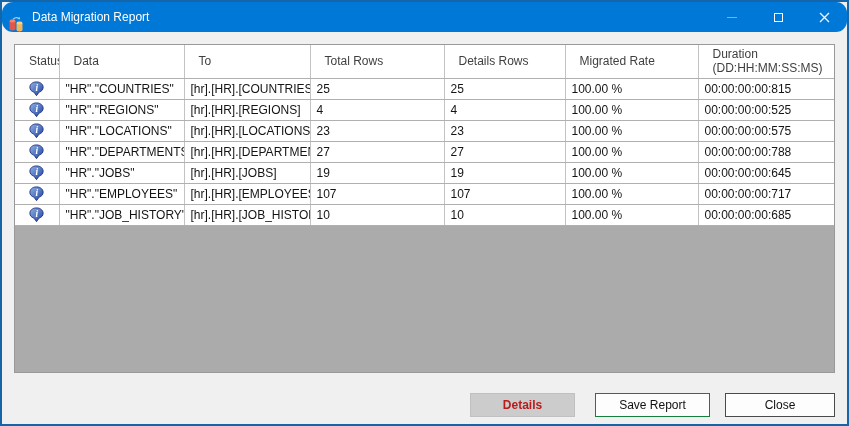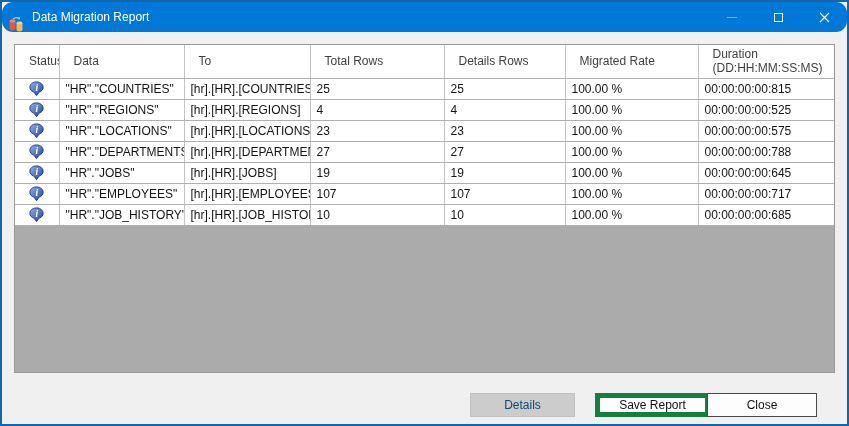--- a/index.html
+++ b/index.html
@@ -53,23 +53,23 @@
     white-space: nowrap; overflow: hidden; vertical-align: middle;
   }
   td.c-status { text-align: center; padding: 0; }
   td.c-status svg { vertical-align: middle; }
   
   .btn {
     position: absolute; top: 391px; height: 24px;
     font-family: inherit; font-size: 12px;
     border-radius: 0; padding: 0; cursor: default;
   }
-  .btn-details { left: 468px; width: 105px; background: #cccccc; color: #0c4a6e; border: 1px solid #c0c0c0; }
-  .btn-save    { left: 593px; width: 115px; background: #fdfdfd; color: #111111; border: 5px solid #15803d; }
-  .btn-close   { left: 705px; width: 110px; background: #fdfdfd; color: #111111; border: 1px solid #4a4a4a; }
+  .btn-details { left: 468px; width: 105px; background: #cccccc; color: #b91c1c; border: 1px solid #c0c0c0; font-weight: bold; }
+  .btn-save    { left: 593px; width: 115px; background: #fdfdfd; color: #111111; border: 1px solid #15803d; }
+  .btn-close   { left: 723px; width: 110px; background: #fdfdfd; color: #111111; border: 1px solid #4a4a4a; }
 </style>
 </head>
 <body>
 
 <svg width="0" height="0" style="position:absolute" aria-hidden="true">
   <defs>
     <linearGradient id="balloonGrad" x1="0" y1="0" x2="1" y2="1">
       <stop offset="0" stop-color="#8fb4e8"></stop>
       <stop offset="1" stop-color="#1e3f9e"></stop>
     </linearGradient>

